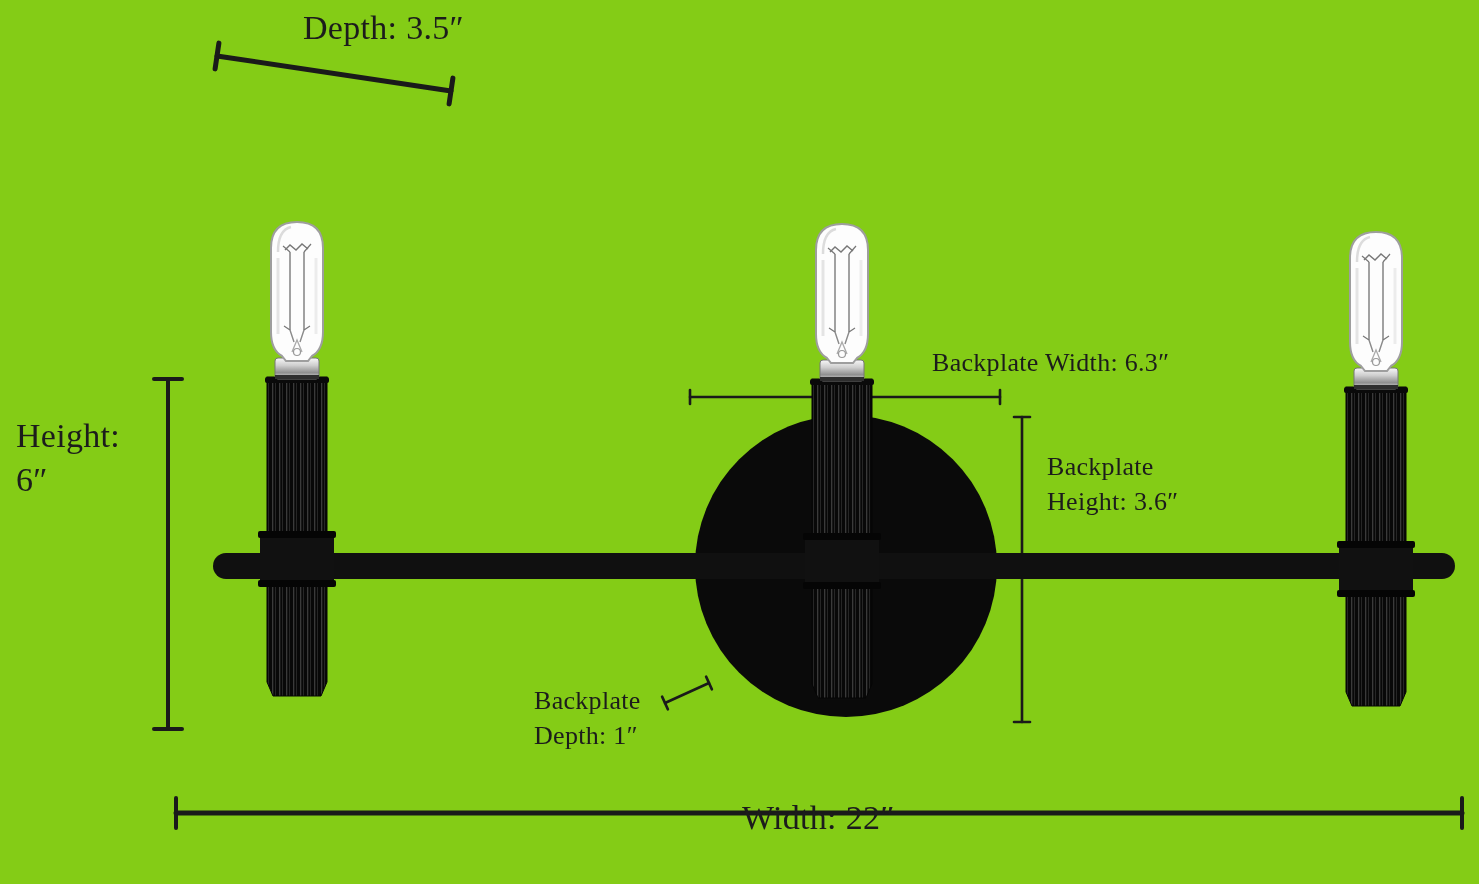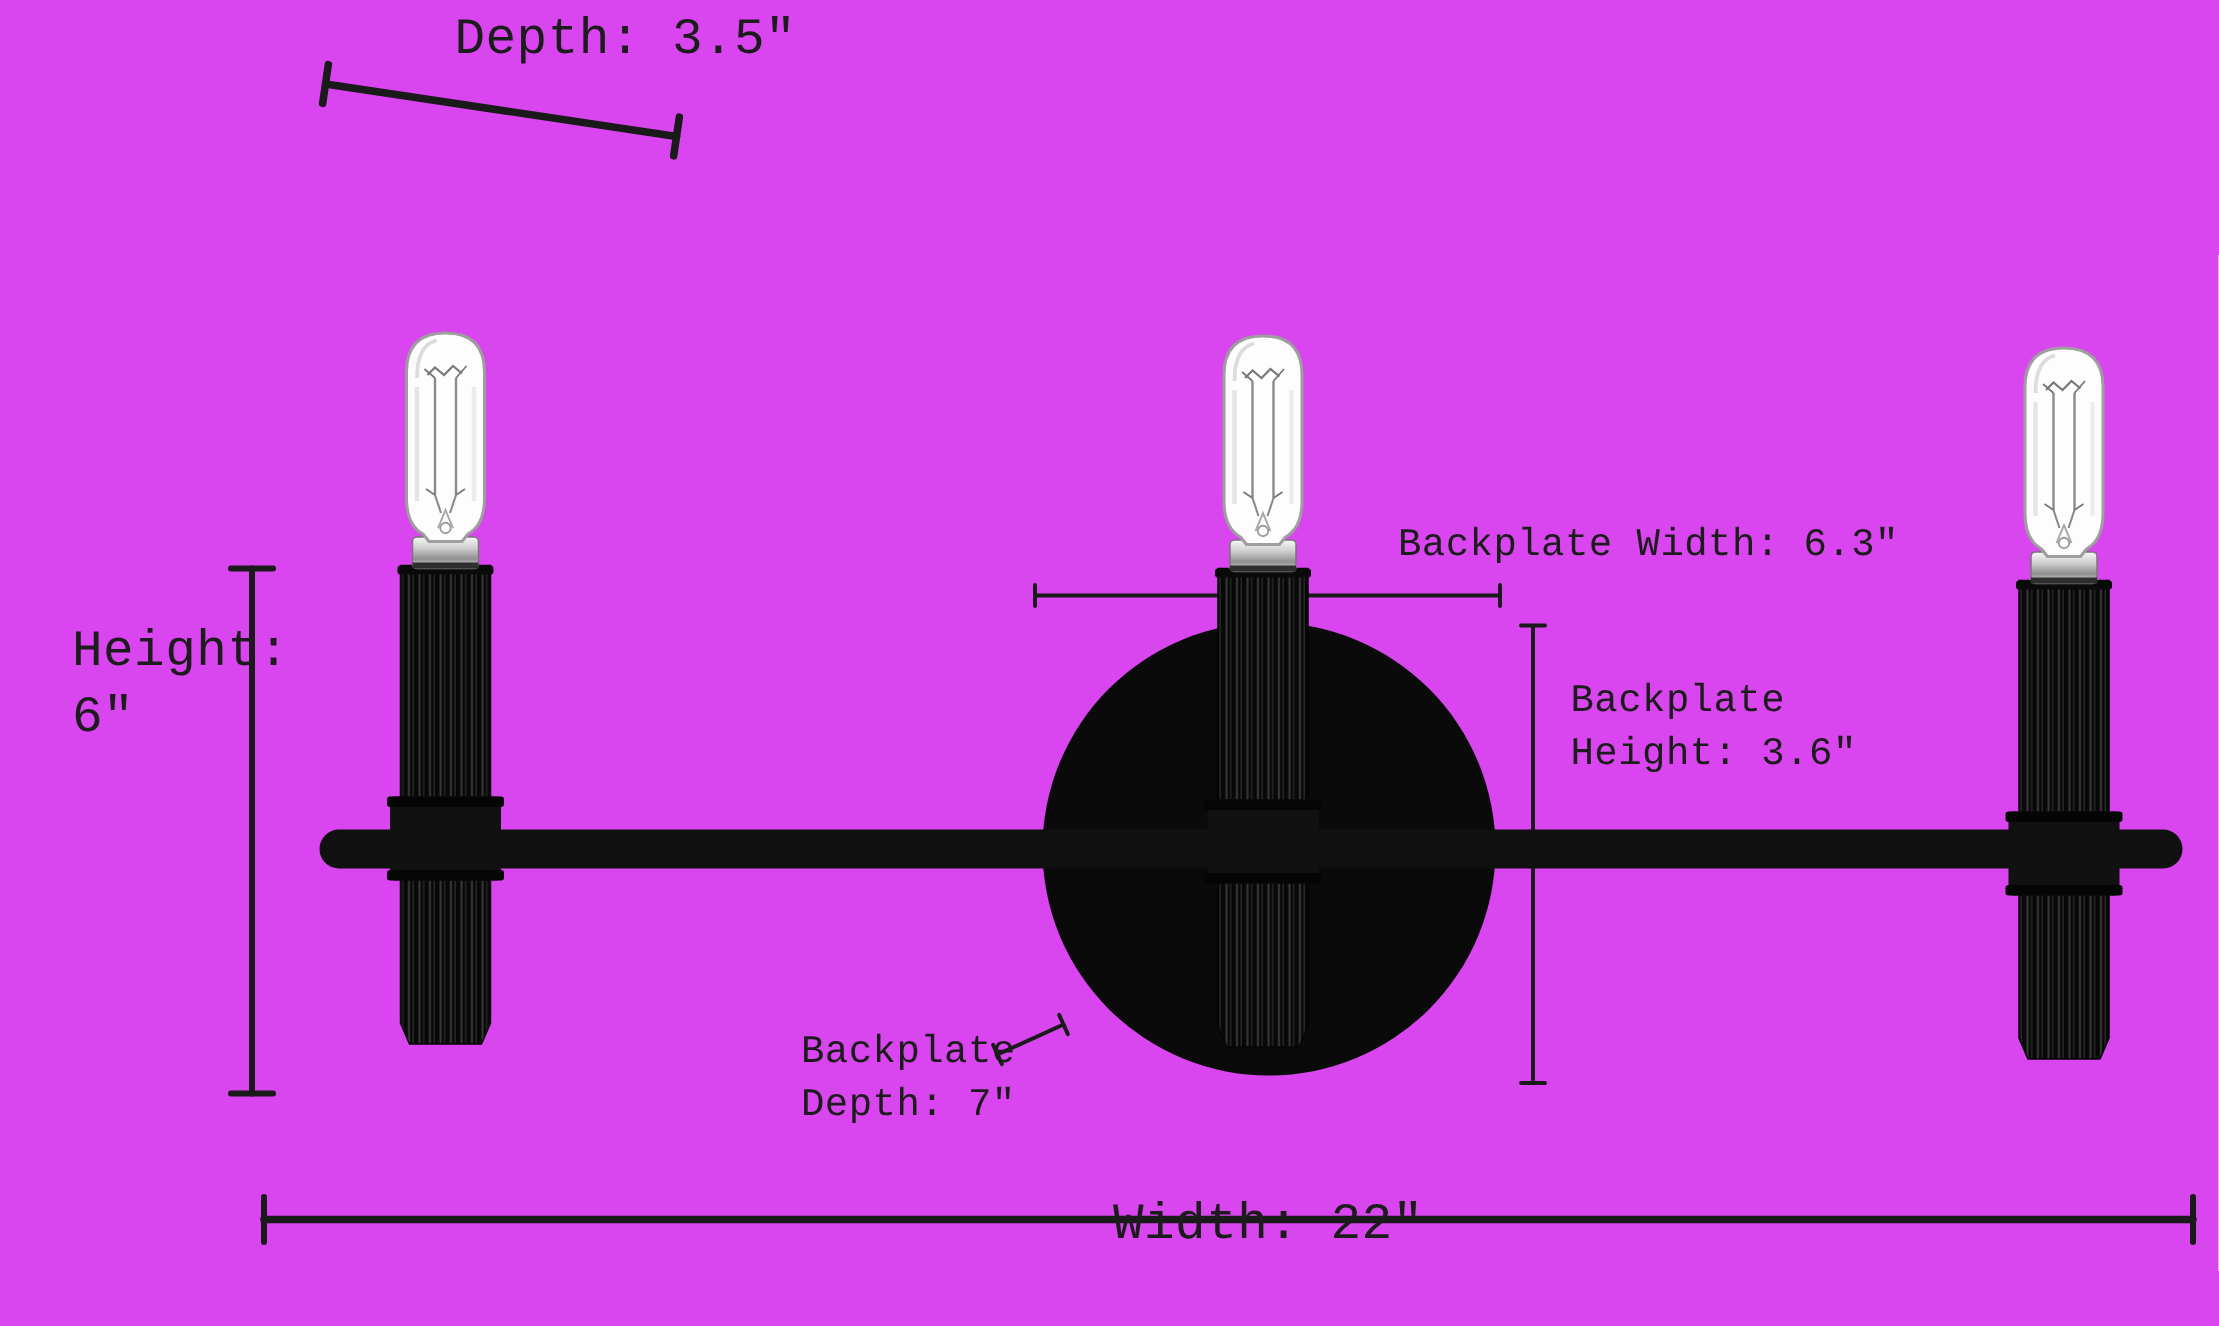--- a/index.html
+++ b/index.html
@@ -1,34 +1,34 @@
 <!DOCTYPE html>
 <html><head>
 <meta charset="utf-8">
 <style>
   html,body{margin:0;padding:0;background:#ffffff;}
   #canvas{
     position:relative;
     width:1479px;height:884px;
-    background:#d946ef;
+    background:#84cc16;
     overflow:hidden;
-    font-family:Liberation Mono, monospace;
+    font-family:Liberation Serif, serif;
   }
   #fixture-svg{position:absolute;left:0;top:0;}
   .label{
     position:absolute;
     color:#1c1c1c;
     font-weight:500;
     letter-spacing:0.3px;
     white-space:nowrap;
   }
   .size-lg{font-size:34px;line-height:1.28;}
   .size-md{font-size:26px;line-height:1.33;}
   .lbl-depth{left:303px;top:6px;}
-  .lbl-height{left:16px;top:414px;margin-left:32px;}
+  .lbl-height{left:16px;top:414px;}
   .lbl-width{left:742px;top:796px;}
   .lbl-bp-width{left:932px;top:346px;}
   .lbl-bp-height{left:1047px;top:450px;}
   .lbl-bp-depth{left:534px;top:684px;}
 </style>
 </head>
 <body>
 
 <div id="canvas">
 
@@ -139,16 +139,16 @@
 
   <div class="label size-md lbl-bp-width">Backplate Width: 6.3″</div>
 
   <div class="label size-md lbl-bp-height">
     <div>Backplate</div>
     <div>Height: 3.6″</div>
   </div>
 
   <div class="label size-md lbl-bp-depth">
     <div>Backplate</div>
-    <div>Depth: 7″</div>
+    <div>Depth: 1″</div>
   </div>
 
 </div>
 
 </body></html>

